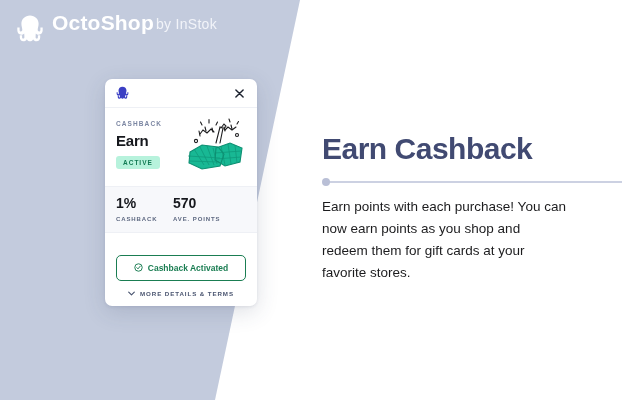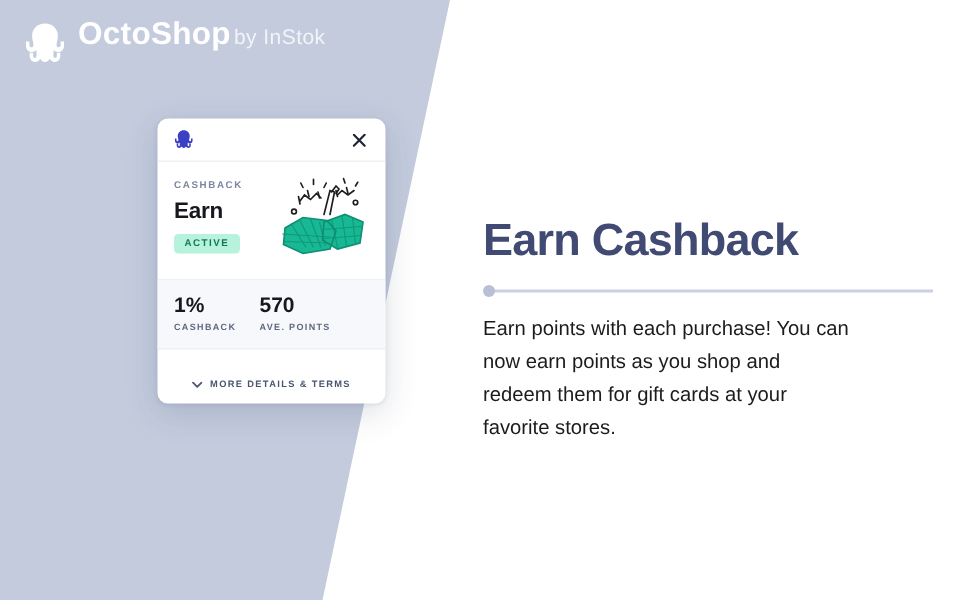--- a/index.html
+++ b/index.html
@@ -214,21 +214,21 @@
     letter-spacing: 0.9px;
     color: #4a5570;
     cursor: pointer;
     text-transform: uppercase;
   }
 
   
   .right {
     position: absolute;
     left: 322px;
-    top: 144px;
+    top: 132px;
     width: 296px;
     z-index: 4;
   }
   .headline {
     font-size: 30px;
     font-weight: bold;
     color: #414a72;
     letter-spacing: -0.5px;
     line-height: 1.1;
     margin: 0;
@@ -333,20 +333,27 @@
         <div class="stat-label">CASHBACK</div>
       </div>
       <div class="stat">
         <div class="stat-value">570</div>
         <div class="stat-label">AVE. POINTS</div>
       </div>
     </div>
 
     <div class="card-footer">
 
+      <button class="cta">
+        <svg width="9" height="9" viewBox="0 0 14 14">
+          <circle cx="7" cy="7" r="5.8" fill="none" stroke="#1a7d52" stroke-width="1.5"></circle>
+          <path d="M4.3 7.2 L6.2 9.1 L9.8 4.8" fill="none" stroke="#1a7d52" stroke-width="1.5" stroke-linecap="round" stroke-linejoin="round"></path>
+        </svg>
+        <span>Cashback Activated</span>
+      </button>
 
       <div class="more">
         <svg width="7" height="5" viewBox="0 0 10 6">
           <path d="M1 1 L5 5 L9 1" fill="none" stroke="#4a5570" stroke-width="1.7" stroke-linecap="round" stroke-linejoin="round"></path>
         </svg>
         <span>MORE DETAILS &amp; TERMS</span>
       </div>
     </div>
 
   </div>

